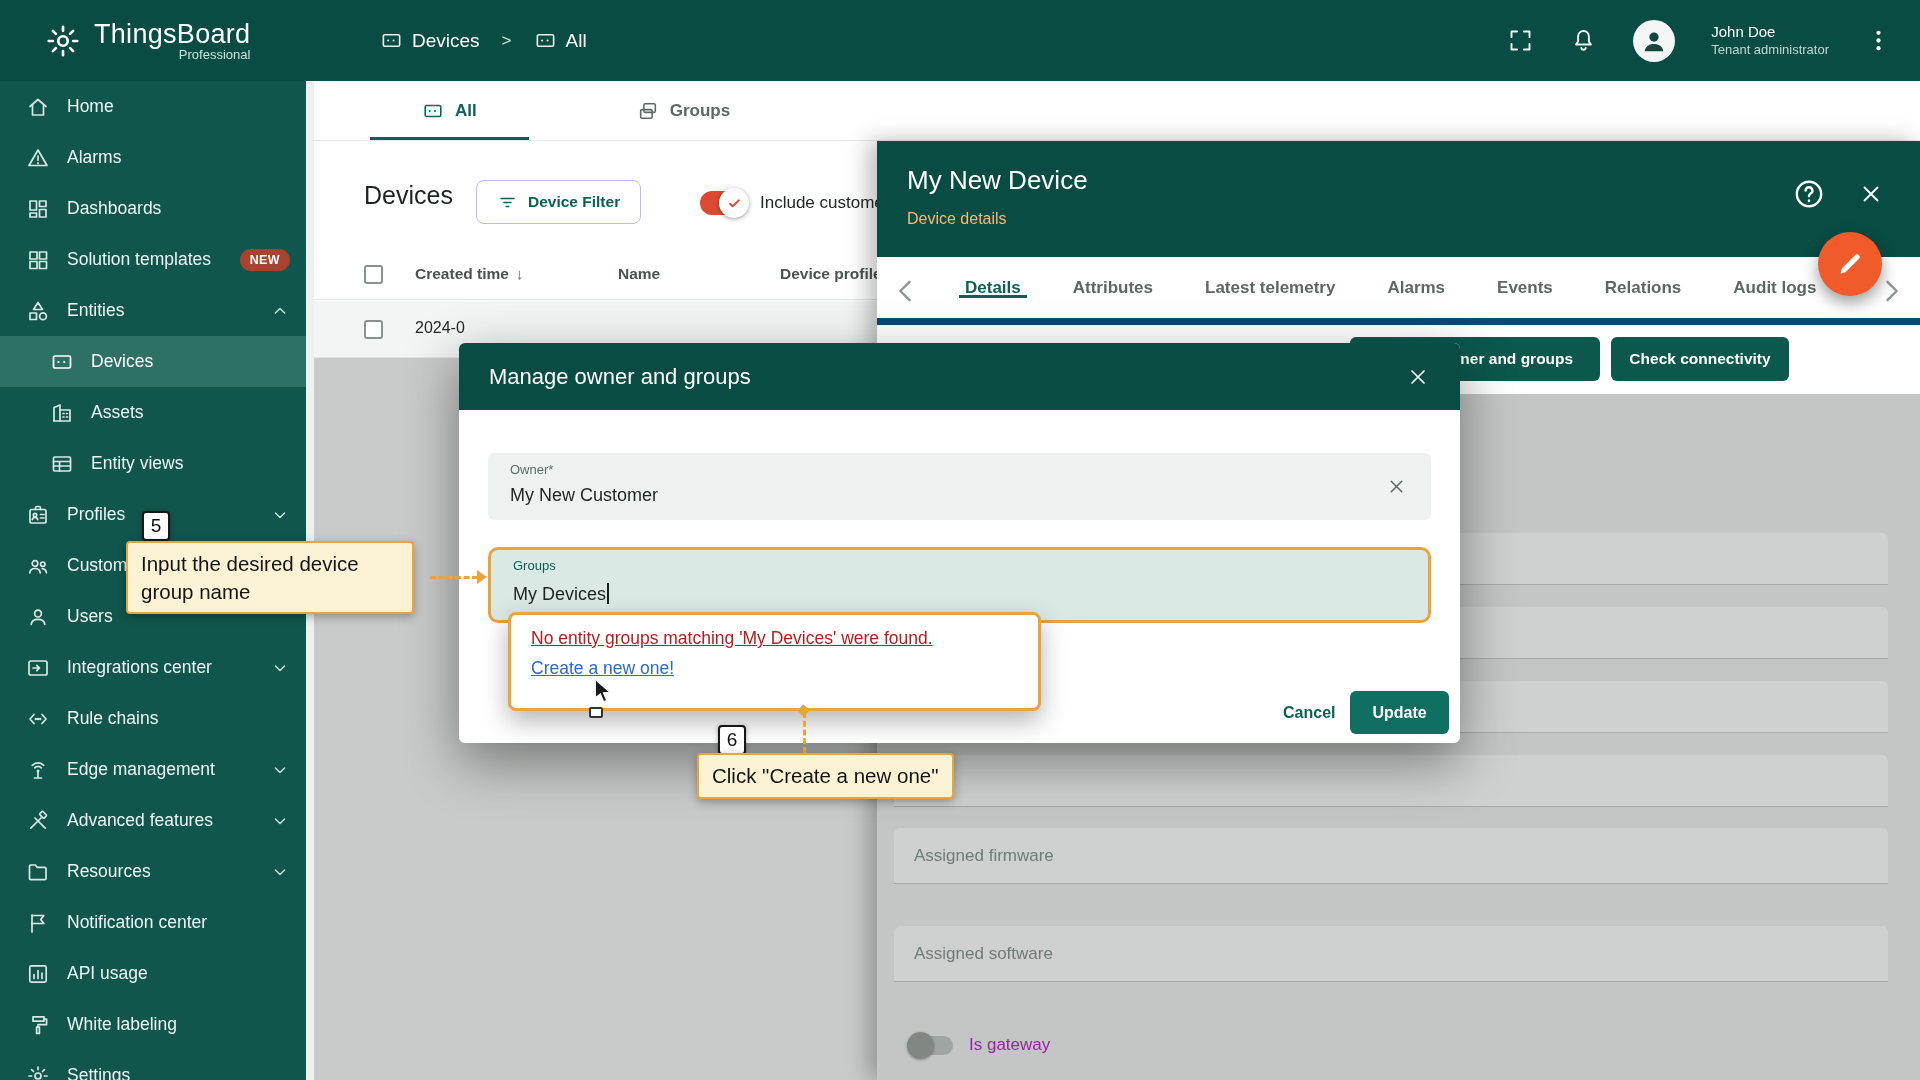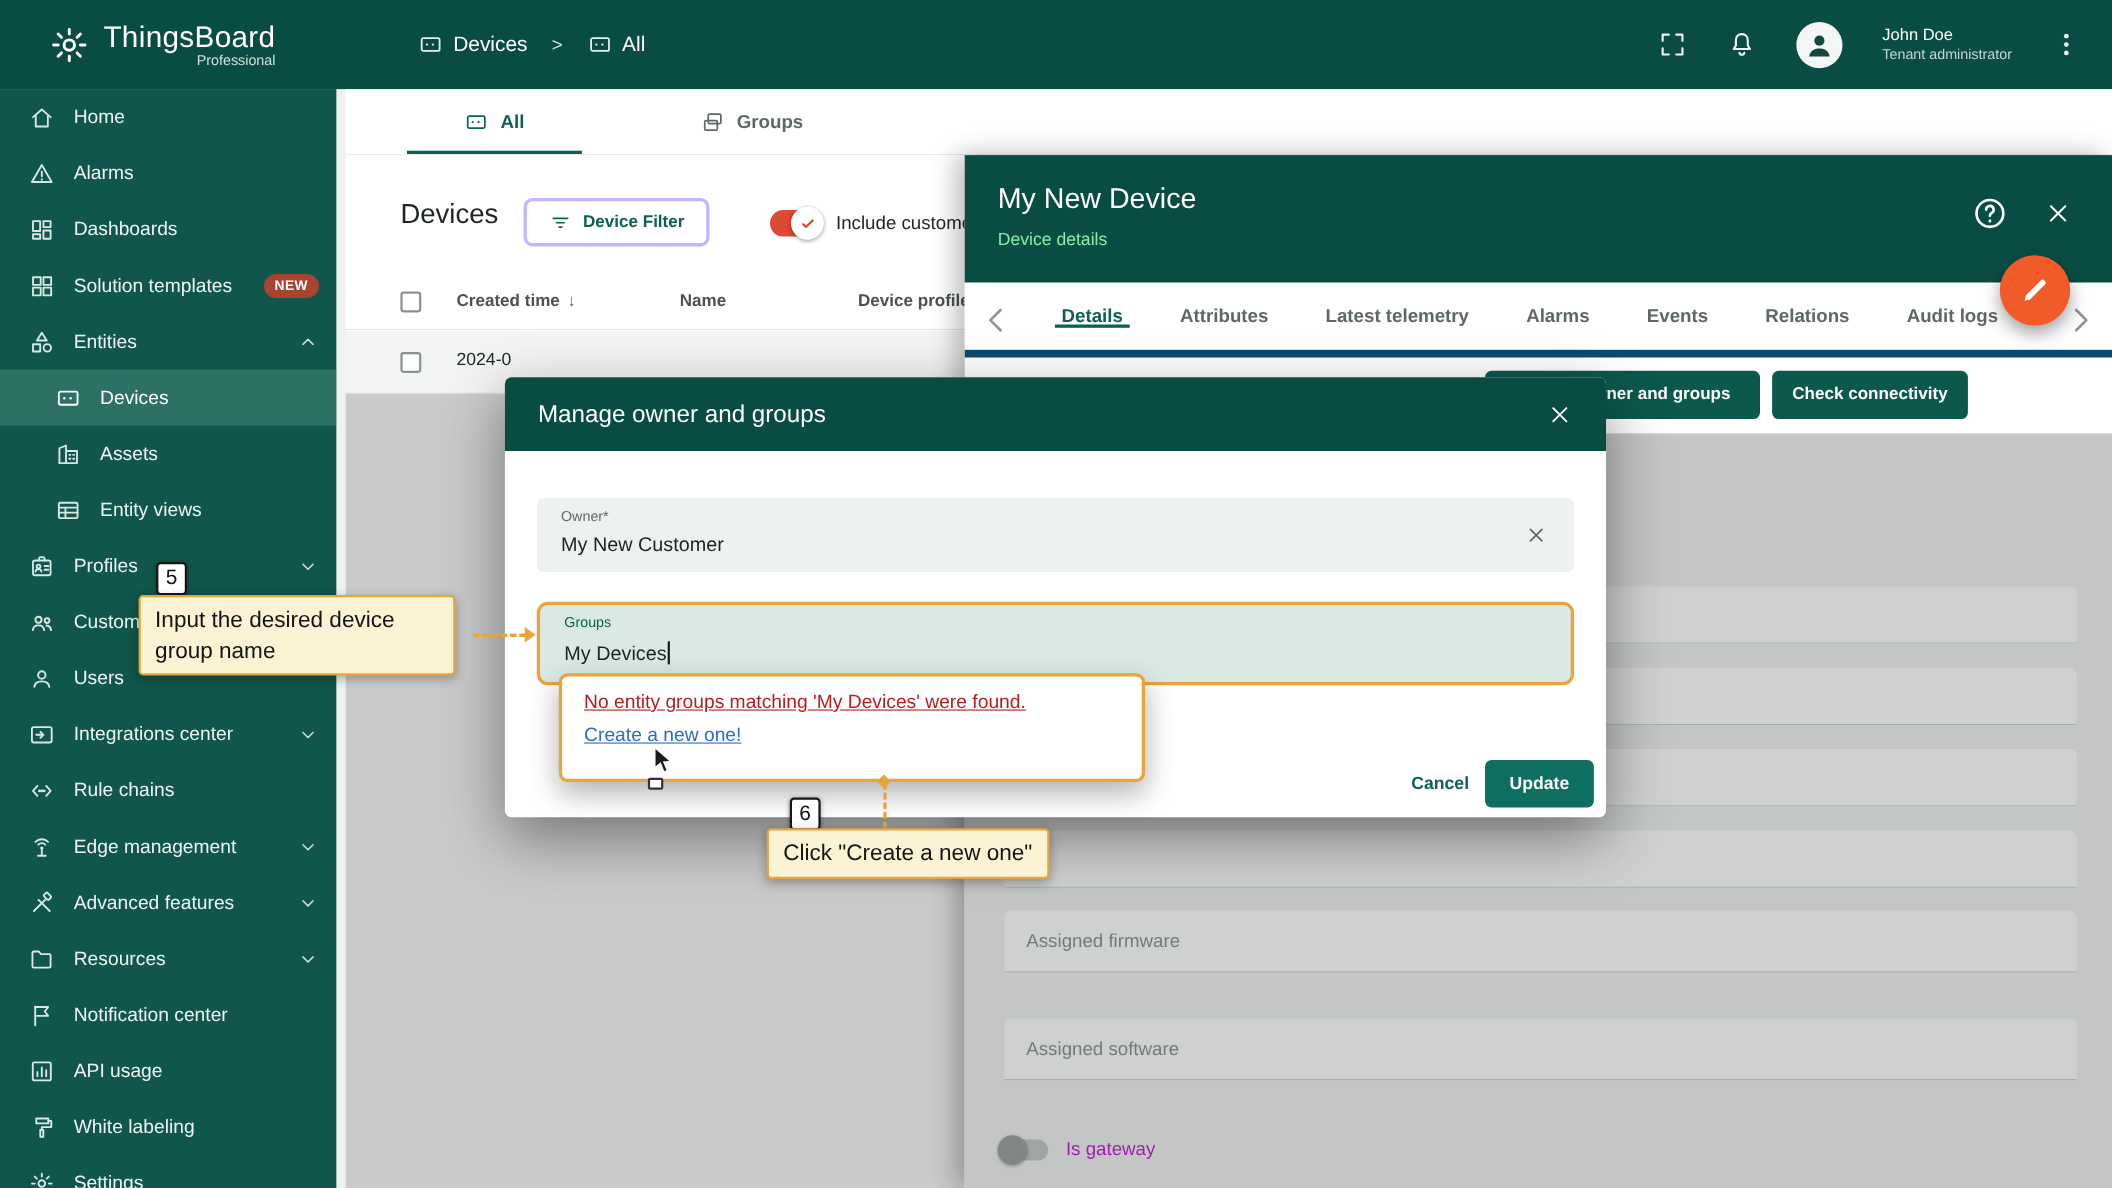--- a/index.html
+++ b/index.html
@@ -40,21 +40,21 @@
   .side-scroll { position:absolute; left:306px; top:81px; width:8px; bottom:0; background:#eef1ef; z-index:5; }
 
   
   .content { position:absolute; left:314px; top:81px; right:0; bottom:0; background:#fff; z-index:1; }
   .content-tabs { height:60px; border-bottom:1px solid #e6e9e8; display:flex; padding-left:56px; gap:56px; }
   .ctab { display:flex; align-items:center; gap:11px; padding:0 52px; font-size:17px; font-weight:600; color:#5d6865; position:relative; cursor:pointer; }
   .ctab .t-icon { width:22px; height:22px; }
   .ctab.active { color:var(--teal-mid); }
   .ctab.active::after { content:""; position:absolute; left:0; right:0; bottom:0; height:3px; background:var(--teal-mid); }
   .tbl-title { position:absolute; left:50px; top:100px; font-size:25px; font-weight:500; color:#1e2422; }
-  .filter-btn { position:absolute; left:162px; top:99px; height:44px; padding:0 20px; display:flex; align-items:center; gap:10px; border:3px solid #c4b5fd; border-radius:8px; color:var(--teal-mid); font-size:15.5px; font-weight:700; background:#fff; cursor:pointer; }
+  .filter-btn { position:absolute; left:162px; top:99px; height:44px; padding:0 20px; display:flex; align-items:center; gap:10px; border:1px solid #c4b5fd; border-radius:8px; color:var(--teal-mid); font-size:15.5px; font-weight:700; background:#fff; cursor:pointer; }
   .filter-btn .icon { width:21px; height:21px; }
   .toggle-row { position:absolute; left:386px; top:110px; display:flex; align-items:center; gap:14px; }
   .sw { width:46px; height:24px; border-radius:12px; background:var(--toggle-orange); position:relative; flex:none; cursor:pointer; }
   .sw .knob { position:absolute; right:-3px; top:-3px; width:30px; height:30px; border-radius:50%; background:#fff; box-shadow:0 1px 4px rgba(0,0,0,.4); display:flex; align-items:center; justify-content:center; color:var(--toggle-orange); }
   .sw .knob .icon { width:15px; height:15px; }
   .toggle-label { font-size:17px; color:#202623; white-space:nowrap; }
   .cb { width:19px; height:19px; border:2px solid #899290; border-radius:3px; background:#fff; cursor:pointer; }
   .thead { position:absolute; left:0; right:0; top:169px; height:50px; border-bottom:1px solid #e2e5e3; background:#fff; }
   .thead .cb { position:absolute; left:50px; top:15px; }
   .th-col { position:absolute; top:15px; font-size:15.5px; font-weight:600; color:#4a5350; white-space:nowrap; cursor:pointer; }
@@ -62,36 +62,36 @@
   .sort { margin-left:7px; font-size:15px; color:#5b6562; }
   .trow { position:absolute; left:0; right:0; top:220px; height:57px; background:#f3f5f4; border-bottom:1px solid #dfe2e0; cursor:pointer; }
   .trow .cb { position:absolute; left:50px; top:19px; }
   .cell-created { position:absolute; left:101px; top:18px; font-size:16px; color:#232926; white-space:nowrap; }
   .dim-cover { position:absolute; left:0; right:0; top:277px; bottom:0; background:#c8cbc9; }
 
   
   .details-panel { position:absolute; left:877px; top:141px; right:0; bottom:0; background:#fff; z-index:10; box-shadow:-8px 0 22px rgba(0,0,0,.28); }
   .dp-header { height:116px; background:var(--teal-dark); color:#fff; position:relative; padding:24px 0 0 30px; }
   .dp-title { font-size:26px; font-weight:500; }
-  .dp-sub { font-size:16px; color:#86efac; margin-top:14px; }
+  .dp-sub { font-size:16px; color:#fdba74; margin-top:14px; }
   .dp-help { position:absolute; right:94px; top:36px; width:34px; height:34px; color:#fff; cursor:pointer; }
   .dp-close { position:absolute; right:36px; top:40px; width:26px; height:26px; color:#fff; cursor:pointer; }
   .dp-tabs { height:68px; border-bottom:7px solid #0c4a6e; display:flex; align-items:center; padding:0 44px 0 64px; gap:52px; position:relative; overflow:hidden; background:#fff; }
   .dp-tab { font-size:17px; font-weight:600; color:#5d6865; position:relative; height:100%; display:flex; align-items:center; white-space:nowrap; cursor:pointer; }
   .dp-tab.active { color:var(--teal-mid); }
   .dp-tab.active::after { content:""; position:absolute; left:-6px; right:-6px; bottom:0; height:3px; background:var(--teal-mid); }
   .dp-tab-prev { position:absolute; left:12px; top:17px; width:34px; height:34px; color:#8c9692; background:#fff; cursor:pointer; }
   .dp-tab-next { position:absolute; right:12px; top:17px; width:34px; height:34px; color:#8c9692; background:#fff; cursor:pointer; z-index:2; }
   .fab { position:absolute; left:941px; top:91px; width:64px; height:64px; border-radius:50%; background:var(--accent-orange); color:#fff; display:flex; align-items:center; justify-content:center; box-shadow:0 7px 16px rgba(0,0,0,.38); z-index:12; cursor:pointer; }
   .fab .icon { width:30px; height:30px; }
   .dp-btn { position:absolute; height:44px; background:#0c584d; color:#fff; border-radius:6px; display:flex; align-items:center; justify-content:center; font-size:15.5px; font-weight:600; white-space:nowrap; cursor:pointer; }
   .dp-btn.b1 { left:473px; top:196px; width:250px; }
   .dp-btn.b2 { left:734px; top:196px; width:178px; }
   .dp-gray { position:absolute; left:0; right:0; top:253px; bottom:0; background:#c3c6c4; }
-  .dp-field { position:absolute; left:36px; right:32px; height:52px; background:#ced1d0; border-bottom:1px solid #a6aba8; border-radius:6px 6px 0 0; }
+  .dp-field { position:absolute; left:17px; right:32px; height:52px; background:#ced1d0; border-bottom:1px solid #a6aba8; border-radius:6px 6px 0 0; }
   .dp-field.labeled { height:56px; display:flex; align-items:center; padding-left:20px; font-size:17px; color:#707b77; }
   .gw { position:absolute; left:32px; top:894px; display:flex; align-items:center; gap:16px; }
   .gw-track { width:44px; height:19px; border-radius:10px; background:#9fa5a2; position:relative; }
   .gw-knob { position:absolute; left:-2px; top:-4px; width:27px; height:27px; border-radius:50%; background:#818884; box-shadow:0 1px 3px rgba(0,0,0,.3); }
   .gw-label { font-size:17px; color:#a21caf; }
 
   
   .dialog { position:absolute; left:459px; top:343px; width:1001px; height:400px; background:#fff; border-radius:6px; box-shadow:0 18px 55px rgba(0,0,0,.42); z-index:40; }
   .dlg-header { height:67px; background:var(--teal-dark); border-radius:6px 6px 0 0; display:flex; align-items:center; padding:0 30px; color:#fff; }
   .dlg-title { font-size:22px; font-weight:500; flex:1; }

